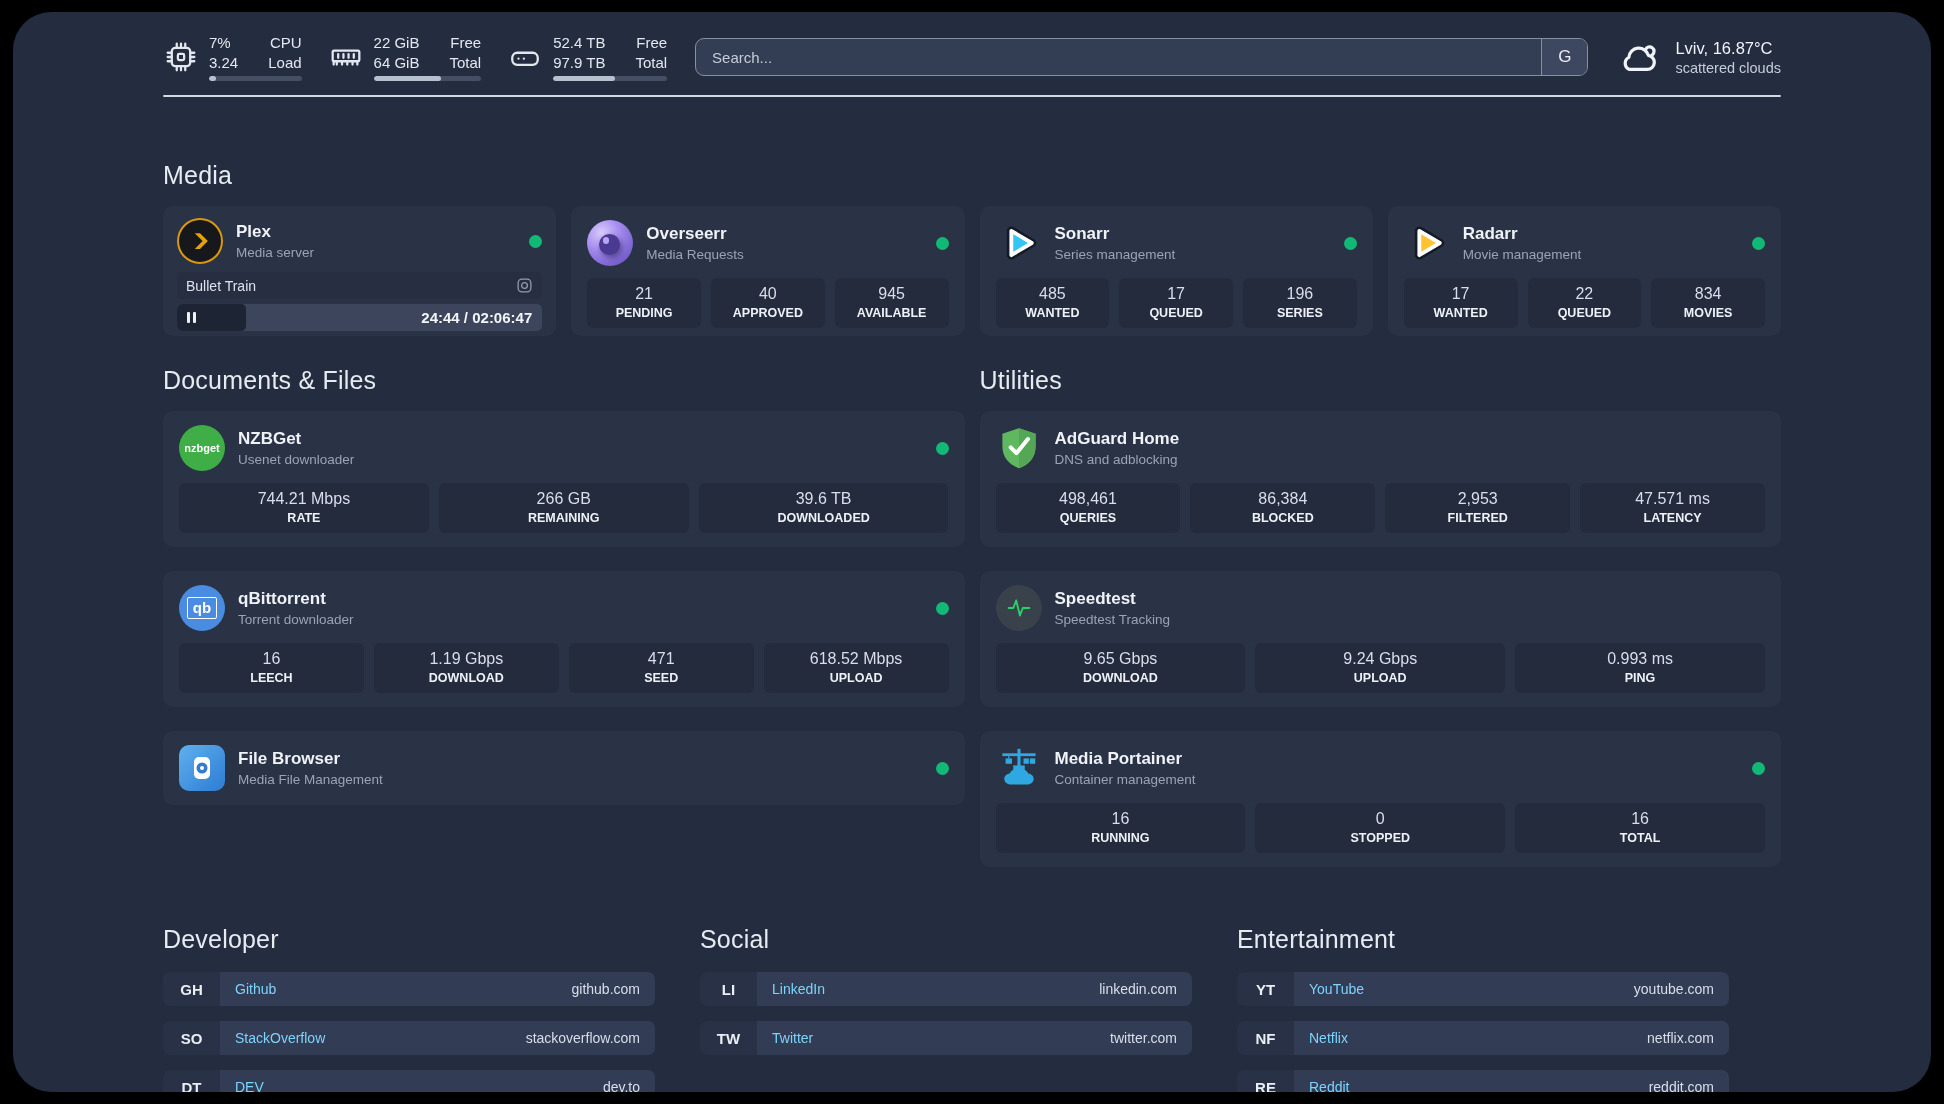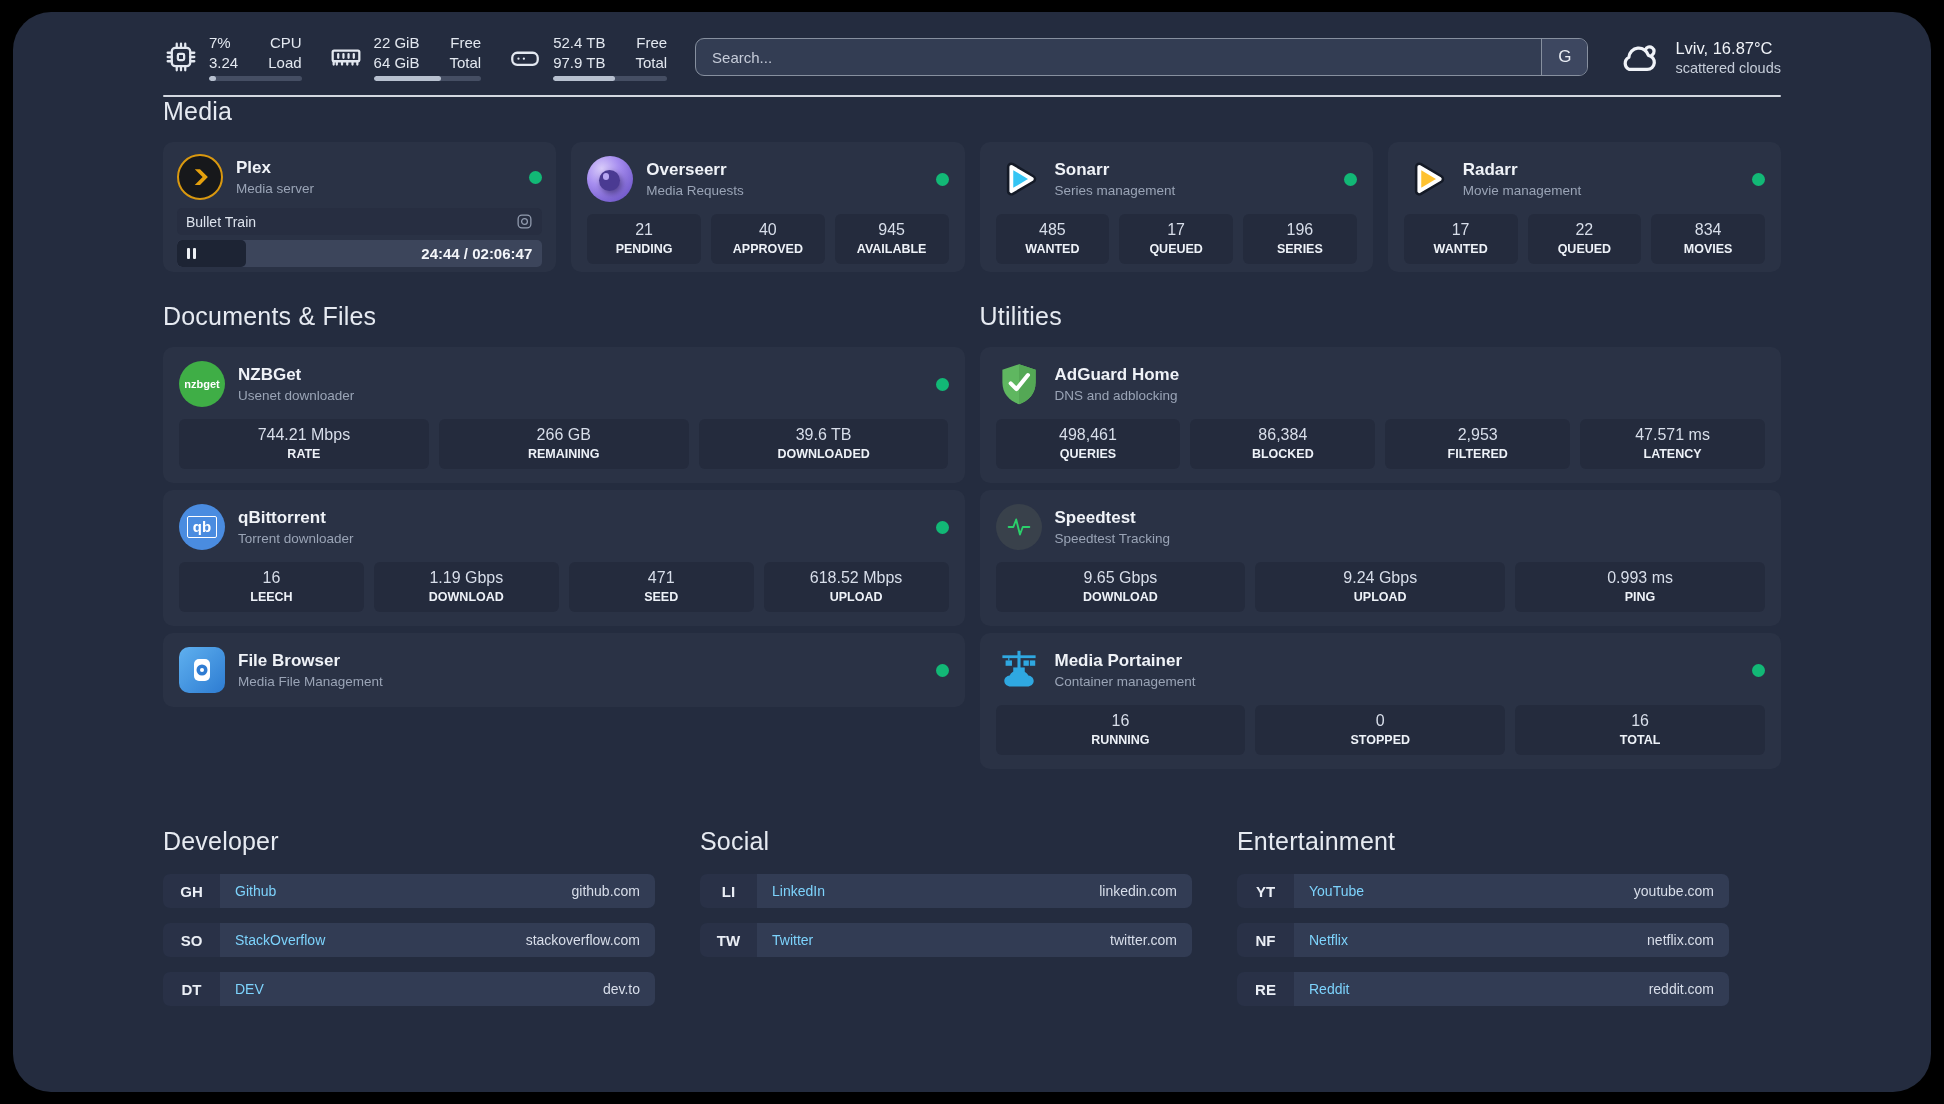--- a/index.html
+++ b/index.html
@@ -34,21 +34,21 @@
   .weather { display:flex; align-items:center; gap:13px; flex-shrink:0;justify-content:flex-end; }
   .weather-icon { width:46px; height:46px; color:#f0f3f8; }
   .weather-icon svg { width:46px; height:46px; }
   .weather-line1 { font-size:16.5px; color:#f0f3f8; }
   .weather-line2 { font-size:14.5px; color:#c6cdd9; margin-top:2px; }
 
   .divider { height:2px; background:#e3e7ee; opacity:.92; margin-top:17px; border-radius:1px; }
 
   
   .section-title { font-size:25px; font-weight:500; color:#e6eaf1; letter-spacing:.2px; }
-  .media-section { }
+  .media-section { margin-top:64px; }
   .media-grid { display:grid; grid-template-columns:repeat(4,1fr); gap:15px; margin-top:16px; }
 
   .card { background:#2a3245; border-radius:10px; padding:14px 16px; position:relative; }
   .media-grid .card { height:130px; }
   .card-header { display:flex; align-items:center; gap:13px; }
   .app-icon { width:46px; height:46px; flex-shrink:0; position:relative; display:flex;
               align-items:center; justify-content:center; }
   .card-titles { flex:1; min-width:0; }
   .card-title { font-size:17px; font-weight:700; color:#eff2f7; }
   .card-sub { font-size:13.5px; color:#9aa4b6; margin-top:3px; }
@@ -68,21 +68,21 @@
   .player-bar { margin-top:5px; height:27px; background:#3c455b; border-radius:5px; position:relative; overflow:hidden; }
   .player-elapsed { position:absolute; left:0; top:0; bottom:0; background:#1d2434; border-radius:5px;
             display:flex; align-items:center; padding-left:10px; }
   .pause-icon { display:flex; gap:3px; }
   .pause-icon i { display:block; width:3px; height:11px; background:#eef1f6; border-radius:1px; }
   .player-time { position:absolute; right:10px; top:0; bottom:0; display:flex; align-items:center;
             font-size:15px; font-weight:700; color:#f3f5f9; }
 
   
   .two-col { display:grid; grid-template-columns:1fr 1fr; gap:15px; margin-top:30px; }
-  .col-cards { display:flex; flex-direction:column; gap:7px; margin-top:16px; }
+  .col-cards { display:flex; flex-direction:column; gap:24px; margin-top:16px; }
 
   
   .icon-circle { width:46px; height:46px; border-radius:50%; display:flex; align-items:center; justify-content:center; }
   .plex-logo { background:#17181b; border:2px solid #d9980f; }
   .plex-logo svg { width:28px; height:28px; }
   .overseerr-logo { background:radial-gradient(circle at 32% 28%, #d9ccfa 0%, #a78ef0 38%, #6d55c8 85%); position:relative; overflow:hidden; }
   .overseerr-pupil { position:absolute; left:26%; top:30%; width:46%; height:46%; border-radius:50%;
             background:#4a3a92; box-shadow:2px 3px 6px rgba(30,20,70,.55); }
   .overseerr-pupil::after { content:""; position:absolute; left:18%; top:16%; width:30%; height:30%;
             border-radius:50%; background:#b7a6f2; }

